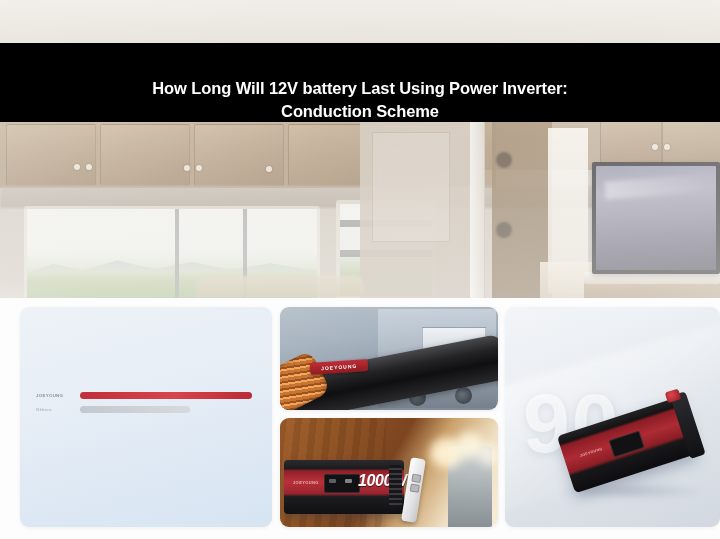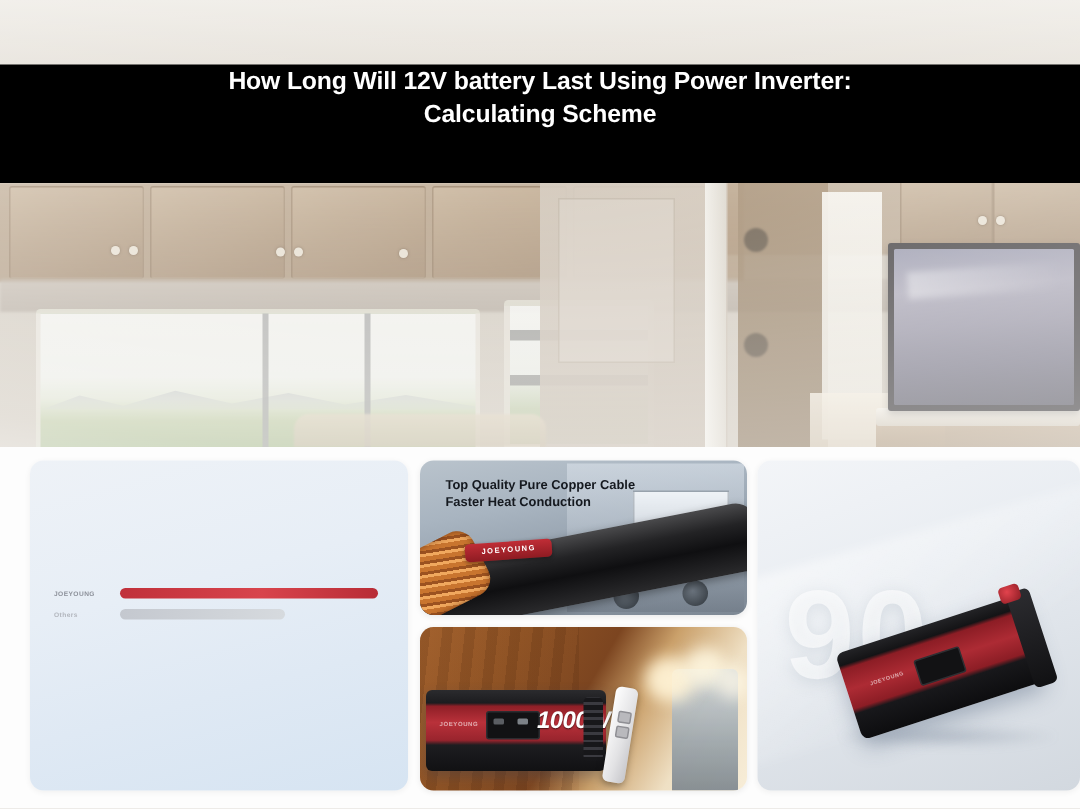--- a/index.html
+++ b/index.html
@@ -71,21 +71,21 @@
   .tv-cab{position:absolute;left:584px;top:282px;width:136px;height:16px;
     background:linear-gradient(180deg,#b79e80,#9b8263);opacity:.8;}
   .sofa{position:absolute;left:196px;top:276px;width:168px;height:22px;
     background:linear-gradient(180deg,#d9cdb6,#c2b59c);opacity:.8;filter:blur(.8px);
     border-radius:10px 10px 0 0;}
   .hero-haze{position:absolute;inset:0;background:
      radial-gradient(120% 80% at 50% 40%,rgba(255,255,255,.18),rgba(255,255,255,.48) 78%,rgba(255,255,255,.72) 100%);}
 
   
   .titlebar{position:absolute;left:0;top:43px;width:720px;height:79px;background:#000;
-    display:flex;align-items:flex-start;justify-content:center;z-index:6;}
+    display:flex;align-items:flex-end;justify-content:center;z-index:6;}
   .title-text{color:#fff;font-size:16.5px;font-weight:bold;line-height:1.35;
     text-align:center;letter-spacing:-.1px;width:660px;}
 
   
   .lower{position:absolute;left:0;top:298px;width:720px;height:241px;background:#fdfdfd;}
 
   
   .panel{position:absolute;border-radius:9px;overflow:hidden;}
   .p-text{position:absolute;font-weight:bold;line-height:1.28;z-index:4;white-space:pre-line;}
 
@@ -237,21 +237,21 @@
         <div class="tv-glint"></div>
       </div>
 
       <div class="hero-haze"></div>
     </div>
   </div>
 
   <div class="titlebar">
     <div class="title-text">
       <div>How Long Will 12V battery Last Using Power Inverter:</div>
-      <div>Calculating Scheme</div>
+      <div>Conduction Scheme</div>
     </div>
   </div>
 
   <div class="lower"></div>
 
   <div class="panel" id="panel-left">
 
     <div class="cmp" style="left:16px;top:85px;width:222px;height:34px;">
       <div class="cmp-lbl" style="left:0;top:1px;">JOEYOUNG</div>
       <div class="cmp-bar red" style="left:44px;top:0;width:172px;"></div>
@@ -264,22 +264,20 @@
   <div class="panel" id="panel-cable">
     <div class="truck"></div>
     <div class="truck-cab"></div>
     <div class="truck-wheel" style="right:26px;bottom:6px;"></div>
     <div class="truck-wheel" style="right:72px;bottom:4px;"></div>
     <div class="cable">
       <div class="cable-core"></div>
     </div>
     <div class="cable-badge">JOEYOUNG</div>
   </div>
-  <div class="p-text" id="cable-title">Top Quality Pure Copper Cable
-Faster Heat Conduction</div>
 
   <div class="panel" id="panel-remote">
     <div class="wood"></div>
     <div class="lampstand"></div>
     <div class="bokeh" style="left:150px;top:20px;width:34px;height:30px;background:rgba(255,243,214,.92);"></div>
     <div class="bokeh" style="left:176px;top:14px;width:28px;height:26px;background:rgba(255,248,226,.85);"></div>
     <div class="bokeh" style="left:198px;top:26px;width:22px;height:22px;background:rgba(255,250,232,.7);"></div>
 
     <div class="inv-r">
       <div class="inv-body" style="border-radius:4px;"></div>

